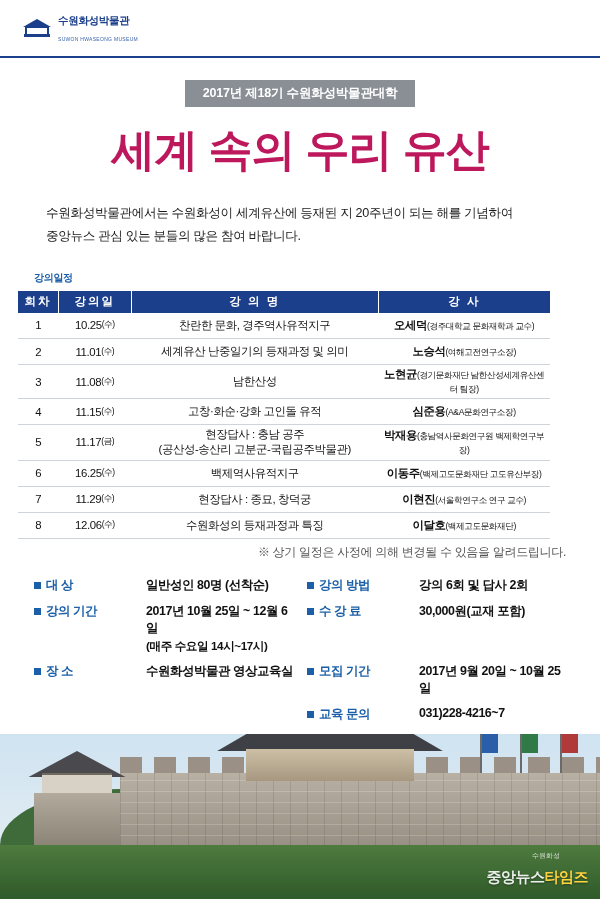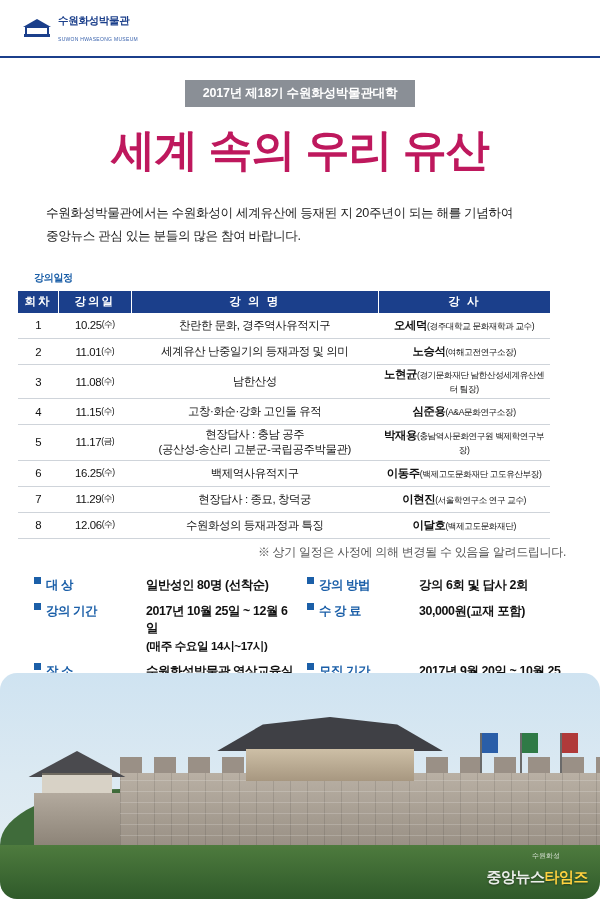--- a/index.html
+++ b/index.html
@@ -94,31 +94,30 @@
 
   
   .info {
     margin:16px 34px 0 34px;
     display:grid; grid-template-columns:1fr 1fr;
     column-gap:14px; row-gap:9px;
   }
   .info-row { display:flex; align-items:flex-start; font-size:12.4px; letter-spacing:-0.4px; }
   .info-label {
     color:#1b5fa8; font-weight:bold; min-width:112px;
-    display:flex; align-items:flex-start; gap:5px; white-space:nowrap;
+    display:flex; align-items:center; gap:5px; white-space:nowrap;
   }
   .sq { width:7px; height:7px; background:#1b5fa8; display:inline-block; flex:none; }
   .info-val { color:#111; font-weight:bold; }
   .info-val .sub { display:block; font-weight:bold; font-size:11.6px; margin-top:2px; }
 
   
   .photo {
-    position:absolute; left:0; bottom:0; width:600px; height:226px;
+    position:absolute; left:0; bottom:0; width:600px; height:165px;
     overflow:hidden;
-    border-radius:17px;
   }
   .sky {
     position:absolute; inset:0;
     background:linear-gradient(#cfe3f1 0%, #dbe9f2 45%, #e6eef3 100%);
   }
   .hill-left {
     position:absolute; left:0; bottom:40px; width:200px; height:70px;
     background:#3f6b3a; border-radius:60% 40% 0 0 / 80% 70% 0 0;
   }
   .grass {

